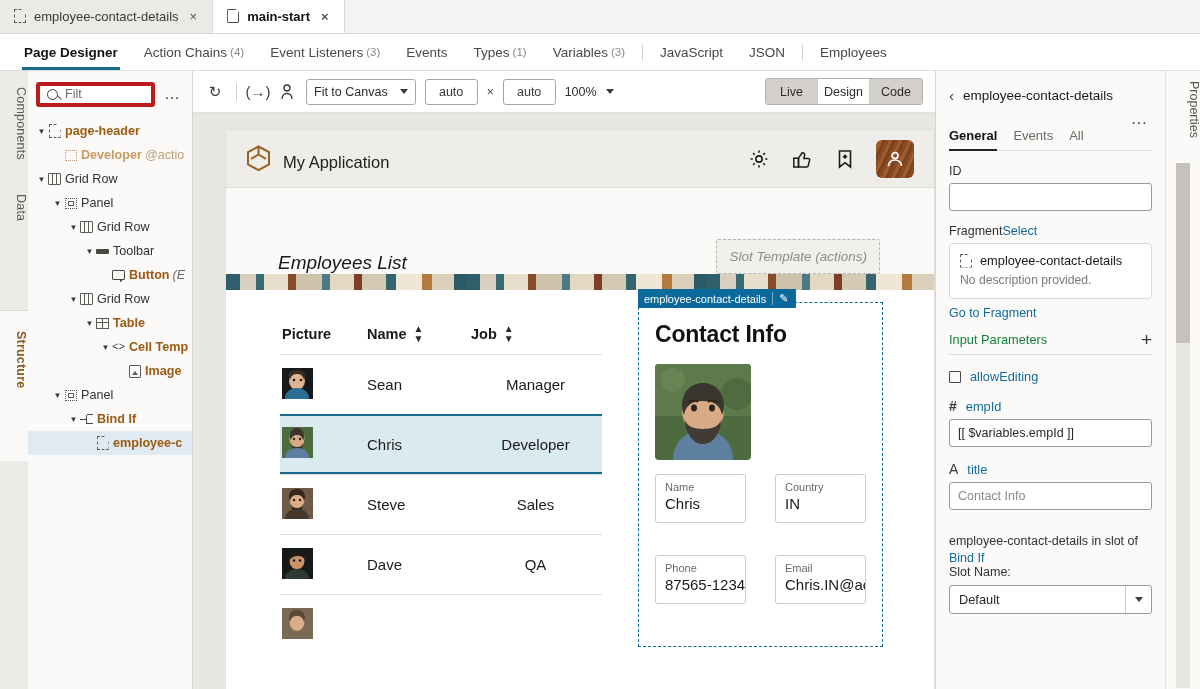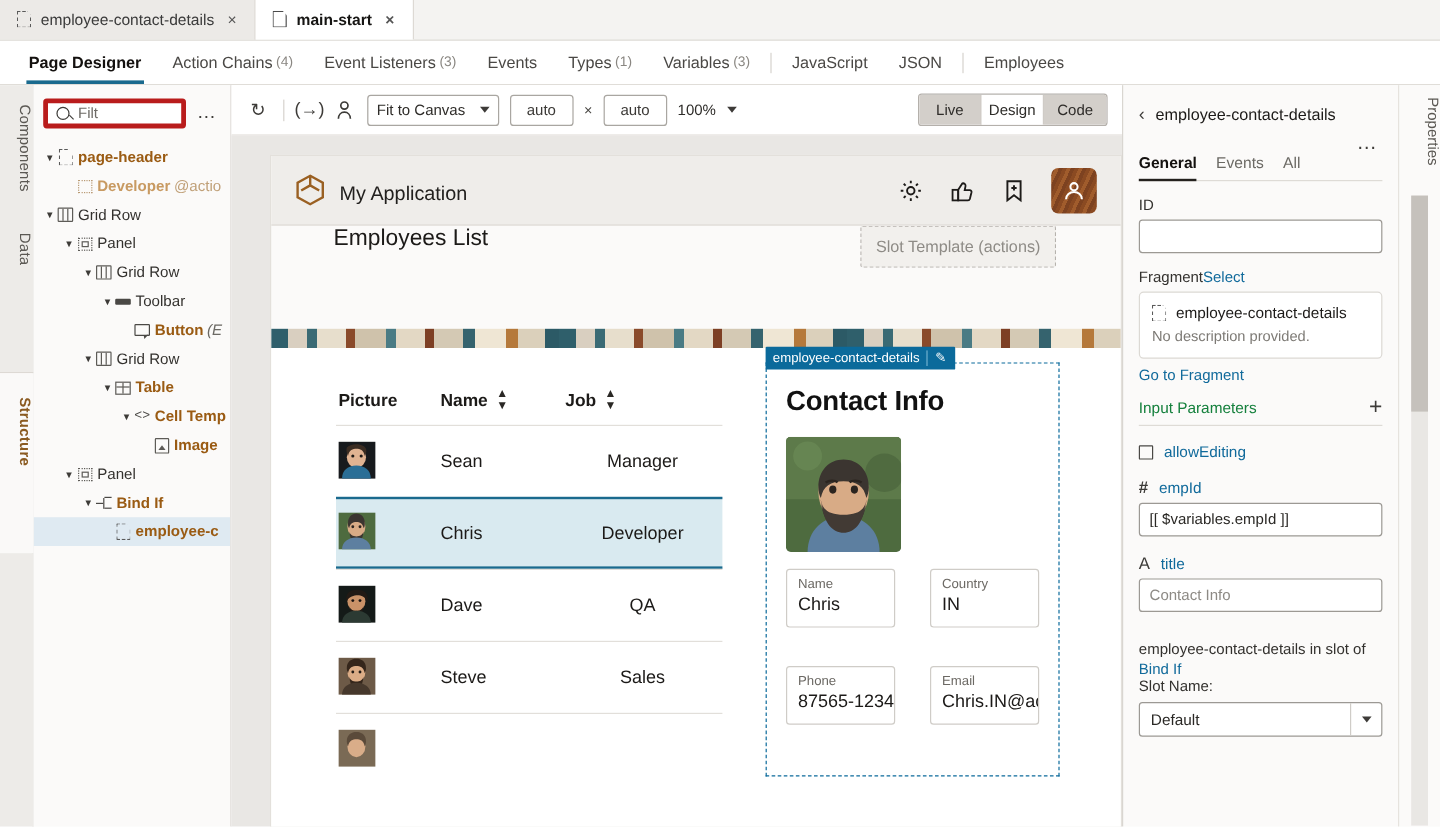--- a/index.html
+++ b/index.html
@@ -153,21 +153,21 @@
   .cube { width:25px;height:27px; position:relative; flex:none;}
   .cube svg { display:block; }
   .appname { font-size:16.5px; color:#22201e; }
   .hdricons { margin-left:auto; display:flex; align-items:center; gap:20px; }
   .hico { width:23px; height:23px; color:#1d1b19; display:flex; align-items:center; justify-content:center;}
   .avatar { width:38px; height:38px; border-radius:6px; overflow:hidden; position:relative;
             background:
               repeating-linear-gradient(115deg, #8a4a22 0 3px, #a05c2c 3px 6px, #7d4220 6px 9px);
             display:flex; align-items:center; justify-content:center; }
 
-  .listtitlerow { height:86px; display:flex; align-items:flex-start; padding:0 54px 0 52px; }
+  .listtitlerow { height:86px; display:flex; align-items:flex-end; padding:0 54px 0 52px;font-style:italic; }
   .listtitle { font-size:19px; color:#1c1a18; }
   .slotghost { margin-left:auto; border:1px dashed #b6b2ad; color:#8e8b86; font-size:13.5px;
                padding:9px 12px; border-radius:2px; background:#f2f0ed; }
 
   .bandimg { height:16px; width:100%;
     background:
       repeating-linear-gradient(90deg,
         #2f5f6b 0 14px, #d9cfc0 14px 30px, #3a6a74 30px 38px, #e7decc 38px 62px,
         #8a4a2a 62px 70px, #cfc2ab 70px 96px, #4a7b84 96px 104px, #e3d8c4 104px 128px,
         #7d3f24 128px 136px, #d4c9b4 136px 160px, #35636e 160px 170px, #efe6d4 170px 196px,
@@ -566,43 +566,43 @@
                         <path d="M9 16c1 7 3 11 6 11s5-4 6-11c-1 3-3 4-6 4s-5-1-6-4z" fill="#3b3530"></path>
                         <path d="M3 31c0-6 5-10 12-10s12 4 12 10z" fill="#5d7fa0"></path>
                         <circle cx="12" cy="12" r="1.2" fill="#2b241f"></circle>
                         <circle cx="18" cy="12" r="1.2" fill="#2b241f"></circle>
                       </svg></span></div>
                   <div class="cname">Chris</div>
                   <div class="cjob">Developer</div>
                 </div>
                 <div class="trow2">
                   <div class="cpic"><span class="thumb"><svg width="31" height="31" viewBox="0 0 31 31">
+                        <rect width="31" height="31" fill="#6d5a47"></rect>
+                        <ellipse cx="15" cy="12" rx="7.5" ry="9" fill="#dbac86"></ellipse>
+                        <path d="M7 9c0-6 4-8 8-8s8 2 8 8c0 2-1 4-1 4-1-5-4-6-7-6s-6 1-7 6c0 0-1-2-1-4z" fill="#35261b"></path>
+                        <path d="M9 16c1 7 3 11 6 11s5-4 6-11c-1 3-3 4-6 4s-5-1-6-4z" fill="#35261b"></path>
+                        <path d="M3 31c0-6 5-10 12-10s12 4 12 10z" fill="#46382c"></path>
+                        <circle cx="12" cy="12" r="1.2" fill="#241c16"></circle>
+                        <circle cx="18" cy="12" r="1.2" fill="#241c16"></circle>
+                      </svg></span></div>
+                  <div class="cname">Steve</div>
+                  <div class="cjob">Sales</div>
+                </div>
+                <div class="trow2">
+                  <div class="cpic"><span class="thumb"><svg width="31" height="31" viewBox="0 0 31 31">
                         <rect width="31" height="31" fill="#141a18"></rect>
                         <ellipse cx="15" cy="13" rx="7.5" ry="9" fill="#c99268"></ellipse>
                         <path d="M7 8c2-6 15-6 17 0 1 3 0 5 0 5-2-4-5-5-8-5s-7 1-9 5c0 0-1-2 0-5z" fill="#211a15"></path>
                         <path d="M9 17c1 6 3 10 6 10s5-4 6-10c-1 3-3 4-6 4s-5-1-6-4z" fill="#211a15"></path>
                         <path d="M3 31c0-6 5-10 12-10s12 4 12 10z" fill="#2c3a33"></path>
                         <circle cx="12" cy="12.5" r="1.2" fill="#151110"></circle>
                         <circle cx="18" cy="12.5" r="1.2" fill="#151110"></circle>
                       </svg></span></div>
                   <div class="cname">Dave</div>
                   <div class="cjob">QA</div>
-                </div>
-                <div class="trow2">
-                  <div class="cpic"><span class="thumb"><svg width="31" height="31" viewBox="0 0 31 31">
-                        <rect width="31" height="31" fill="#6d5a47"></rect>
-                        <ellipse cx="15" cy="12" rx="7.5" ry="9" fill="#dbac86"></ellipse>
-                        <path d="M7 9c0-6 4-8 8-8s8 2 8 8c0 2-1 4-1 4-1-5-4-6-7-6s-6 1-7 6c0 0-1-2-1-4z" fill="#35261b"></path>
-                        <path d="M9 16c1 7 3 11 6 11s5-4 6-11c-1 3-3 4-6 4s-5-1-6-4z" fill="#35261b"></path>
-                        <path d="M3 31c0-6 5-10 12-10s12 4 12 10z" fill="#46382c"></path>
-                        <circle cx="12" cy="12" r="1.2" fill="#241c16"></circle>
-                        <circle cx="18" cy="12" r="1.2" fill="#241c16"></circle>
-                      </svg></span></div>
-                  <div class="cname">Steve</div>
-                  <div class="cjob">Sales</div>
                 </div>
                 <div class="trow2">
                   <div class="cpic"><span class="thumb"><svg width="31" height="31" viewBox="0 0 31 31">
                         <rect width="31" height="31" fill="#7a6a55"></rect>
                         <ellipse cx="15" cy="14" rx="7.5" ry="9" fill="#d9ad89"></ellipse>
                         <path d="M7 10c0-6 4-8 8-8s8 2 8 8c0 2-1 4-1 4-1-5-4-6-7-6s-6 1-7 6c0 0-1-2-1-4z" fill="#5a4a3a"></path>
                       </svg></span></div>
                 </div>
               </div>
           </div>

